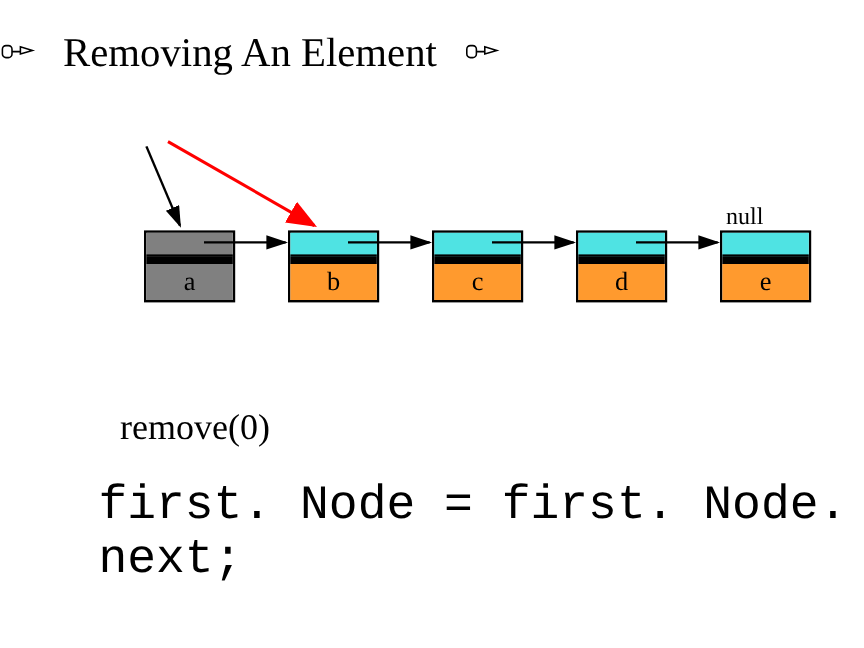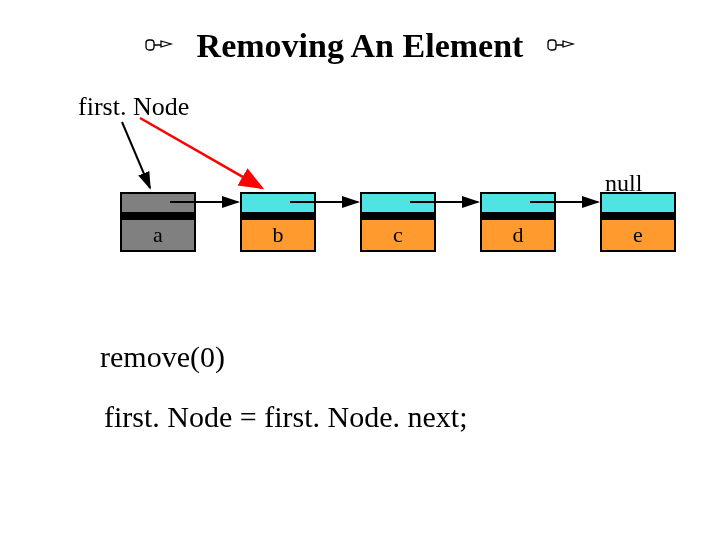--- a/index.html
+++ b/index.html
@@ -1,27 +1,27 @@
 <!DOCTYPE html>
 <html><head>
 <meta charset="utf-8">
 <style>
   html,body{margin:0;padding:0;width:720px;height:540px;background:#fff;font-family:"Times New Roman",Times,serif;color:#000;}
   .stage{position:relative;width:720px;height:540px;}
-  .title{position:absolute;left:0;right:0;top:24px;text-align:center;font-size:34px;font-weight:bold;}
+  .title{position:absolute;left:0;right:0;top:24px;font-size:34px;}
   .hand{display:inline-block;vertical-align:middle;}
   .title-text{display:inline-block;vertical-align:middle;padding:0 14px;}
   .firstnode{position:absolute;left:78px;top:92px;font-size:26px;}
   .node{position:absolute;width:76px;border:2px solid #000;box-sizing:border-box;}
   .node .top{height:20px;border-bottom:2px solid #000;box-sizing:border-box;}
   .node .mid{height:6px;background:#000;}
   .node .bot{height:30px;display:flex;align-items:center;justify-content:center;font-size:22px;}
-  .null{position:absolute;font-size:24px;}
+  .null{position:absolute;font-size:20px;}
   .remove{position:absolute;left:100px;top:340px;font-size:30px;}
-  .assign{position:absolute;left:104px;top:400px;font-size:30px;}
+  .assign{position:absolute;left:82px;top:400px;font-size:40px;font-family:Liberation Mono, monospace;}
   svg.arrows{position:absolute;left:0;top:0;width:720px;height:540px;pointer-events:none;}
 </style>
 </head>
 <body>
 <div class="stage">
 
 <div class="title">
   <span class="hand">
     <svg width="30" height="26" viewBox="0 0 30 26">
           <g fill="none" stroke="#000" stroke-width="1.3">
@@ -34,21 +34,20 @@
   <span class="hand">
     <svg width="30" height="26" viewBox="0 0 30 26">
           <g fill="none" stroke="#000" stroke-width="1.3">
             <path d="M3 14 L17 14 L17 10 L27 13 L17 16 L17 14" fill="#fff"></path>
             <rect x="2" y="9" width="8" height="10" rx="3" fill="#fff"></rect>
           </g>
         </svg>
   </span>
 </div>
 
-<div class="firstnode">first. Node</div>
 
 <div class="null" style="left:605px;top:170px;">null</div>
 
 <div class="node" style="left:120px;top:192px;">
   <div class="top" style="background:#808080"></div>
       <div class="mid"></div>
   <div class="bot" style="background:#808080">
         <span>a</span>
       </div>
 </div>

